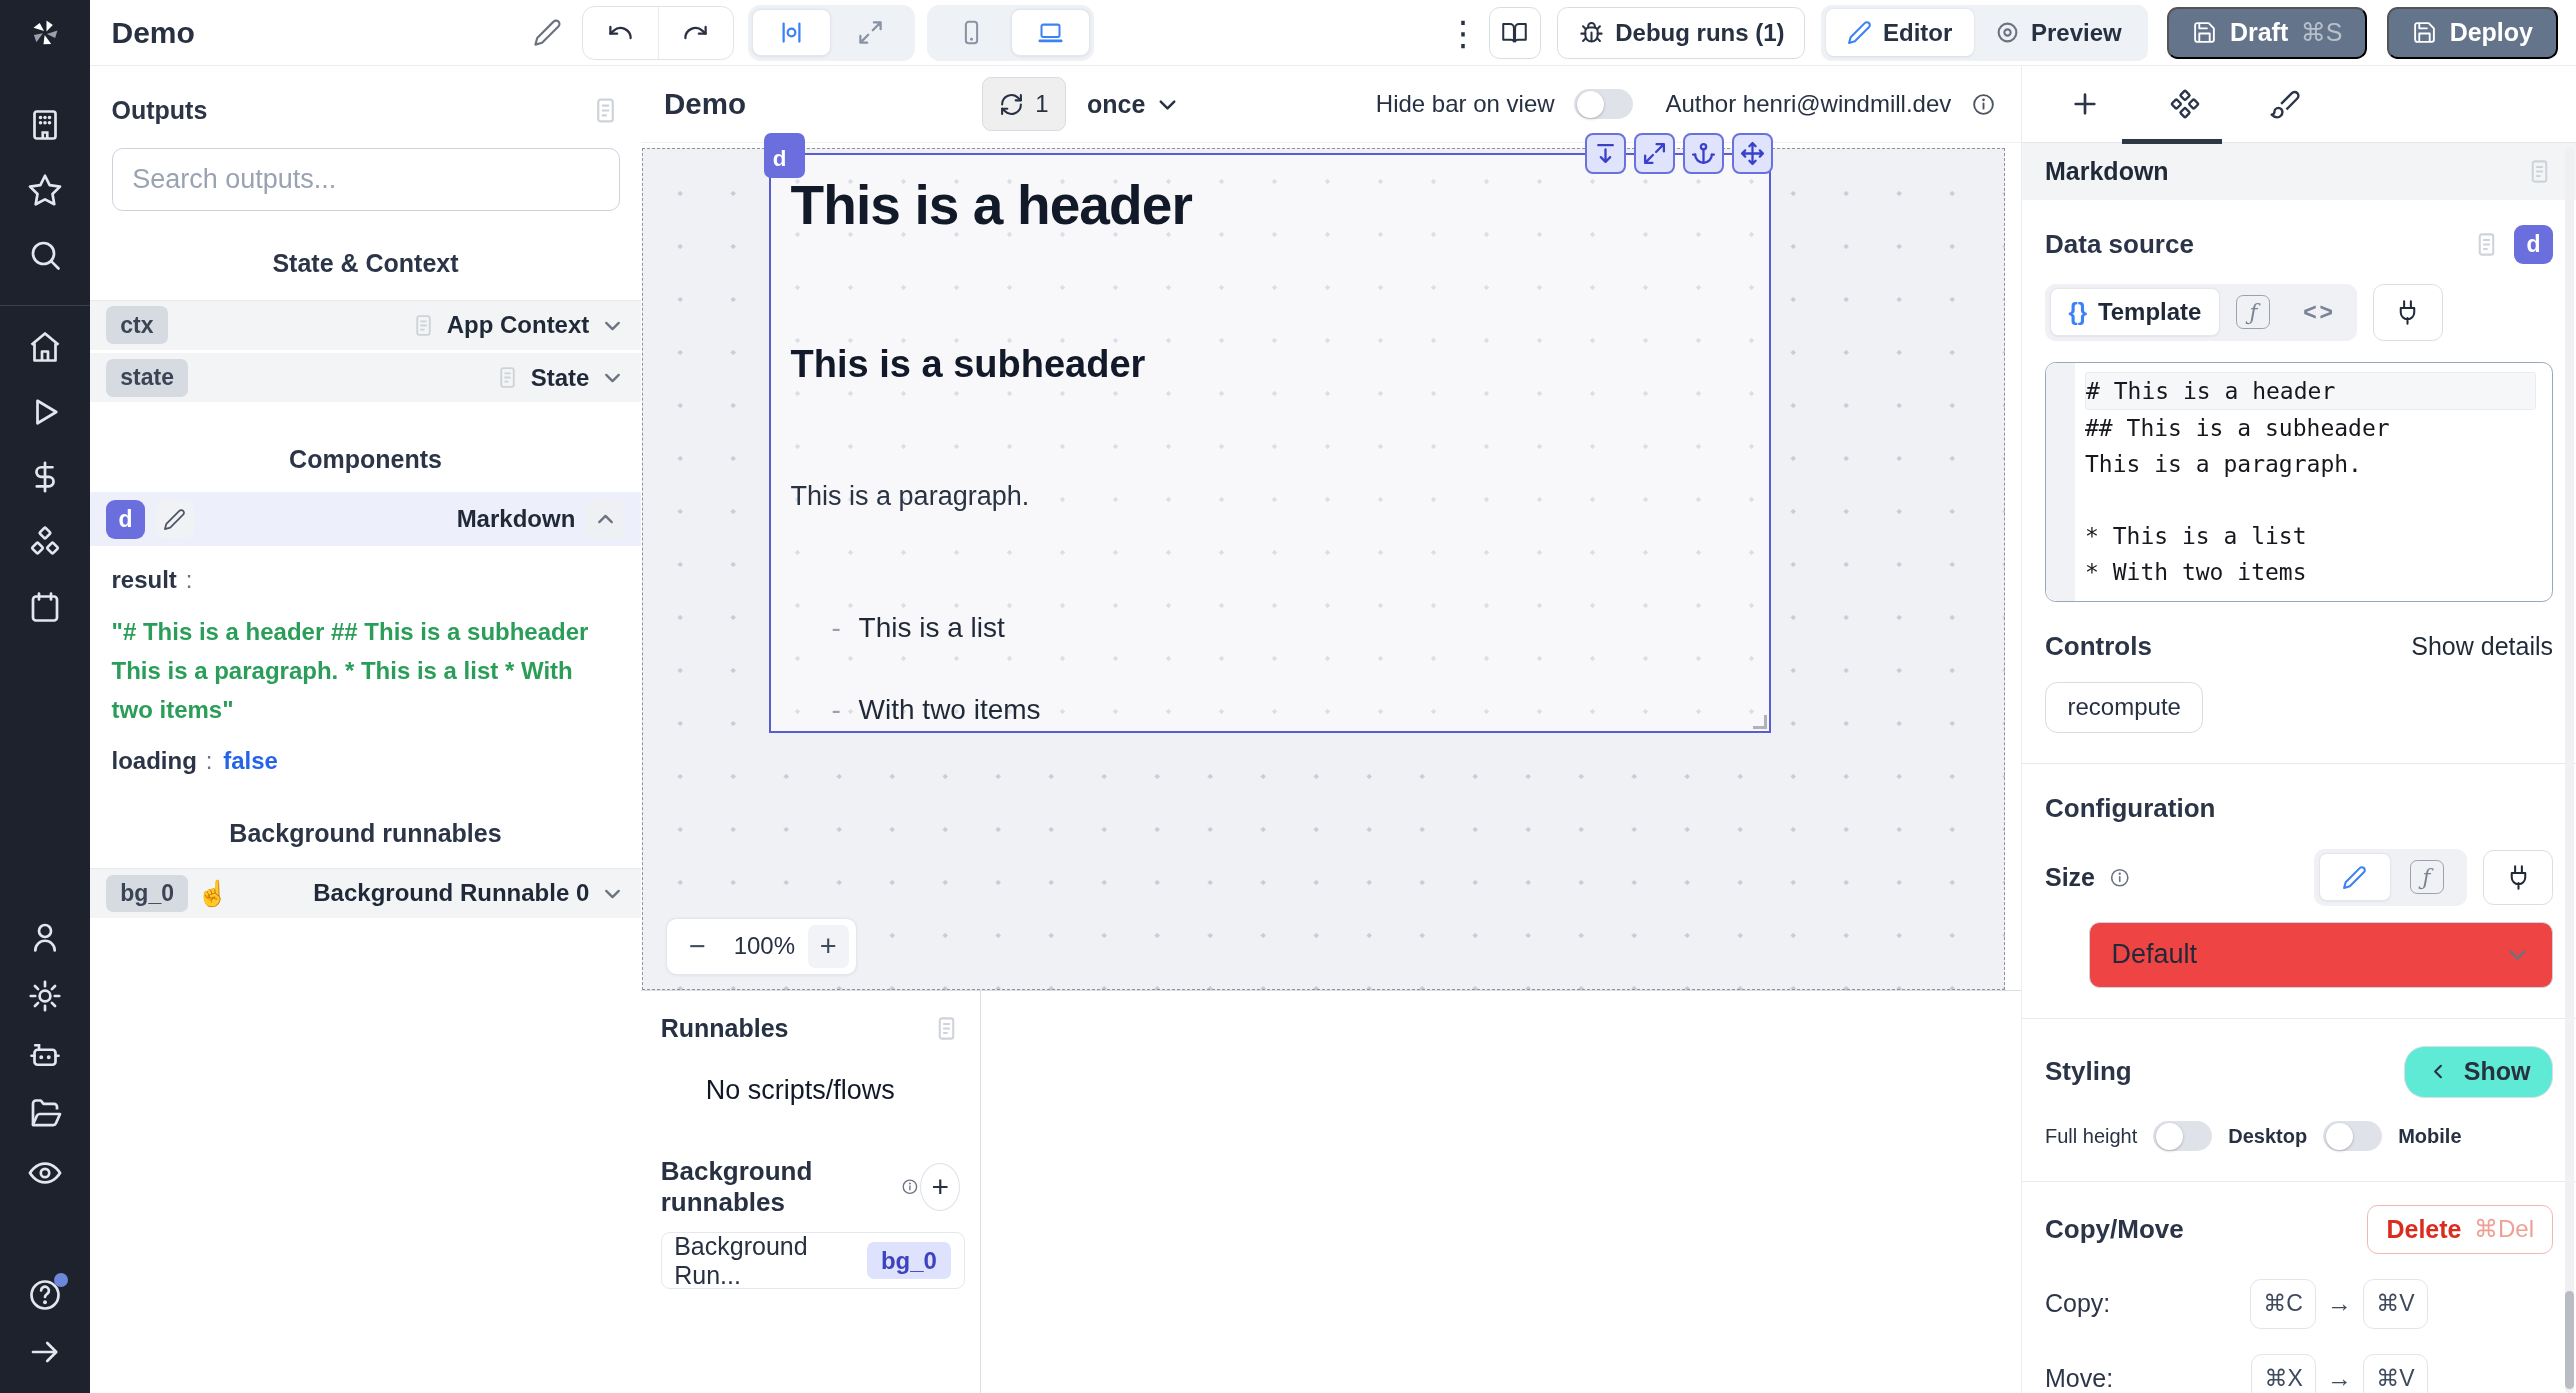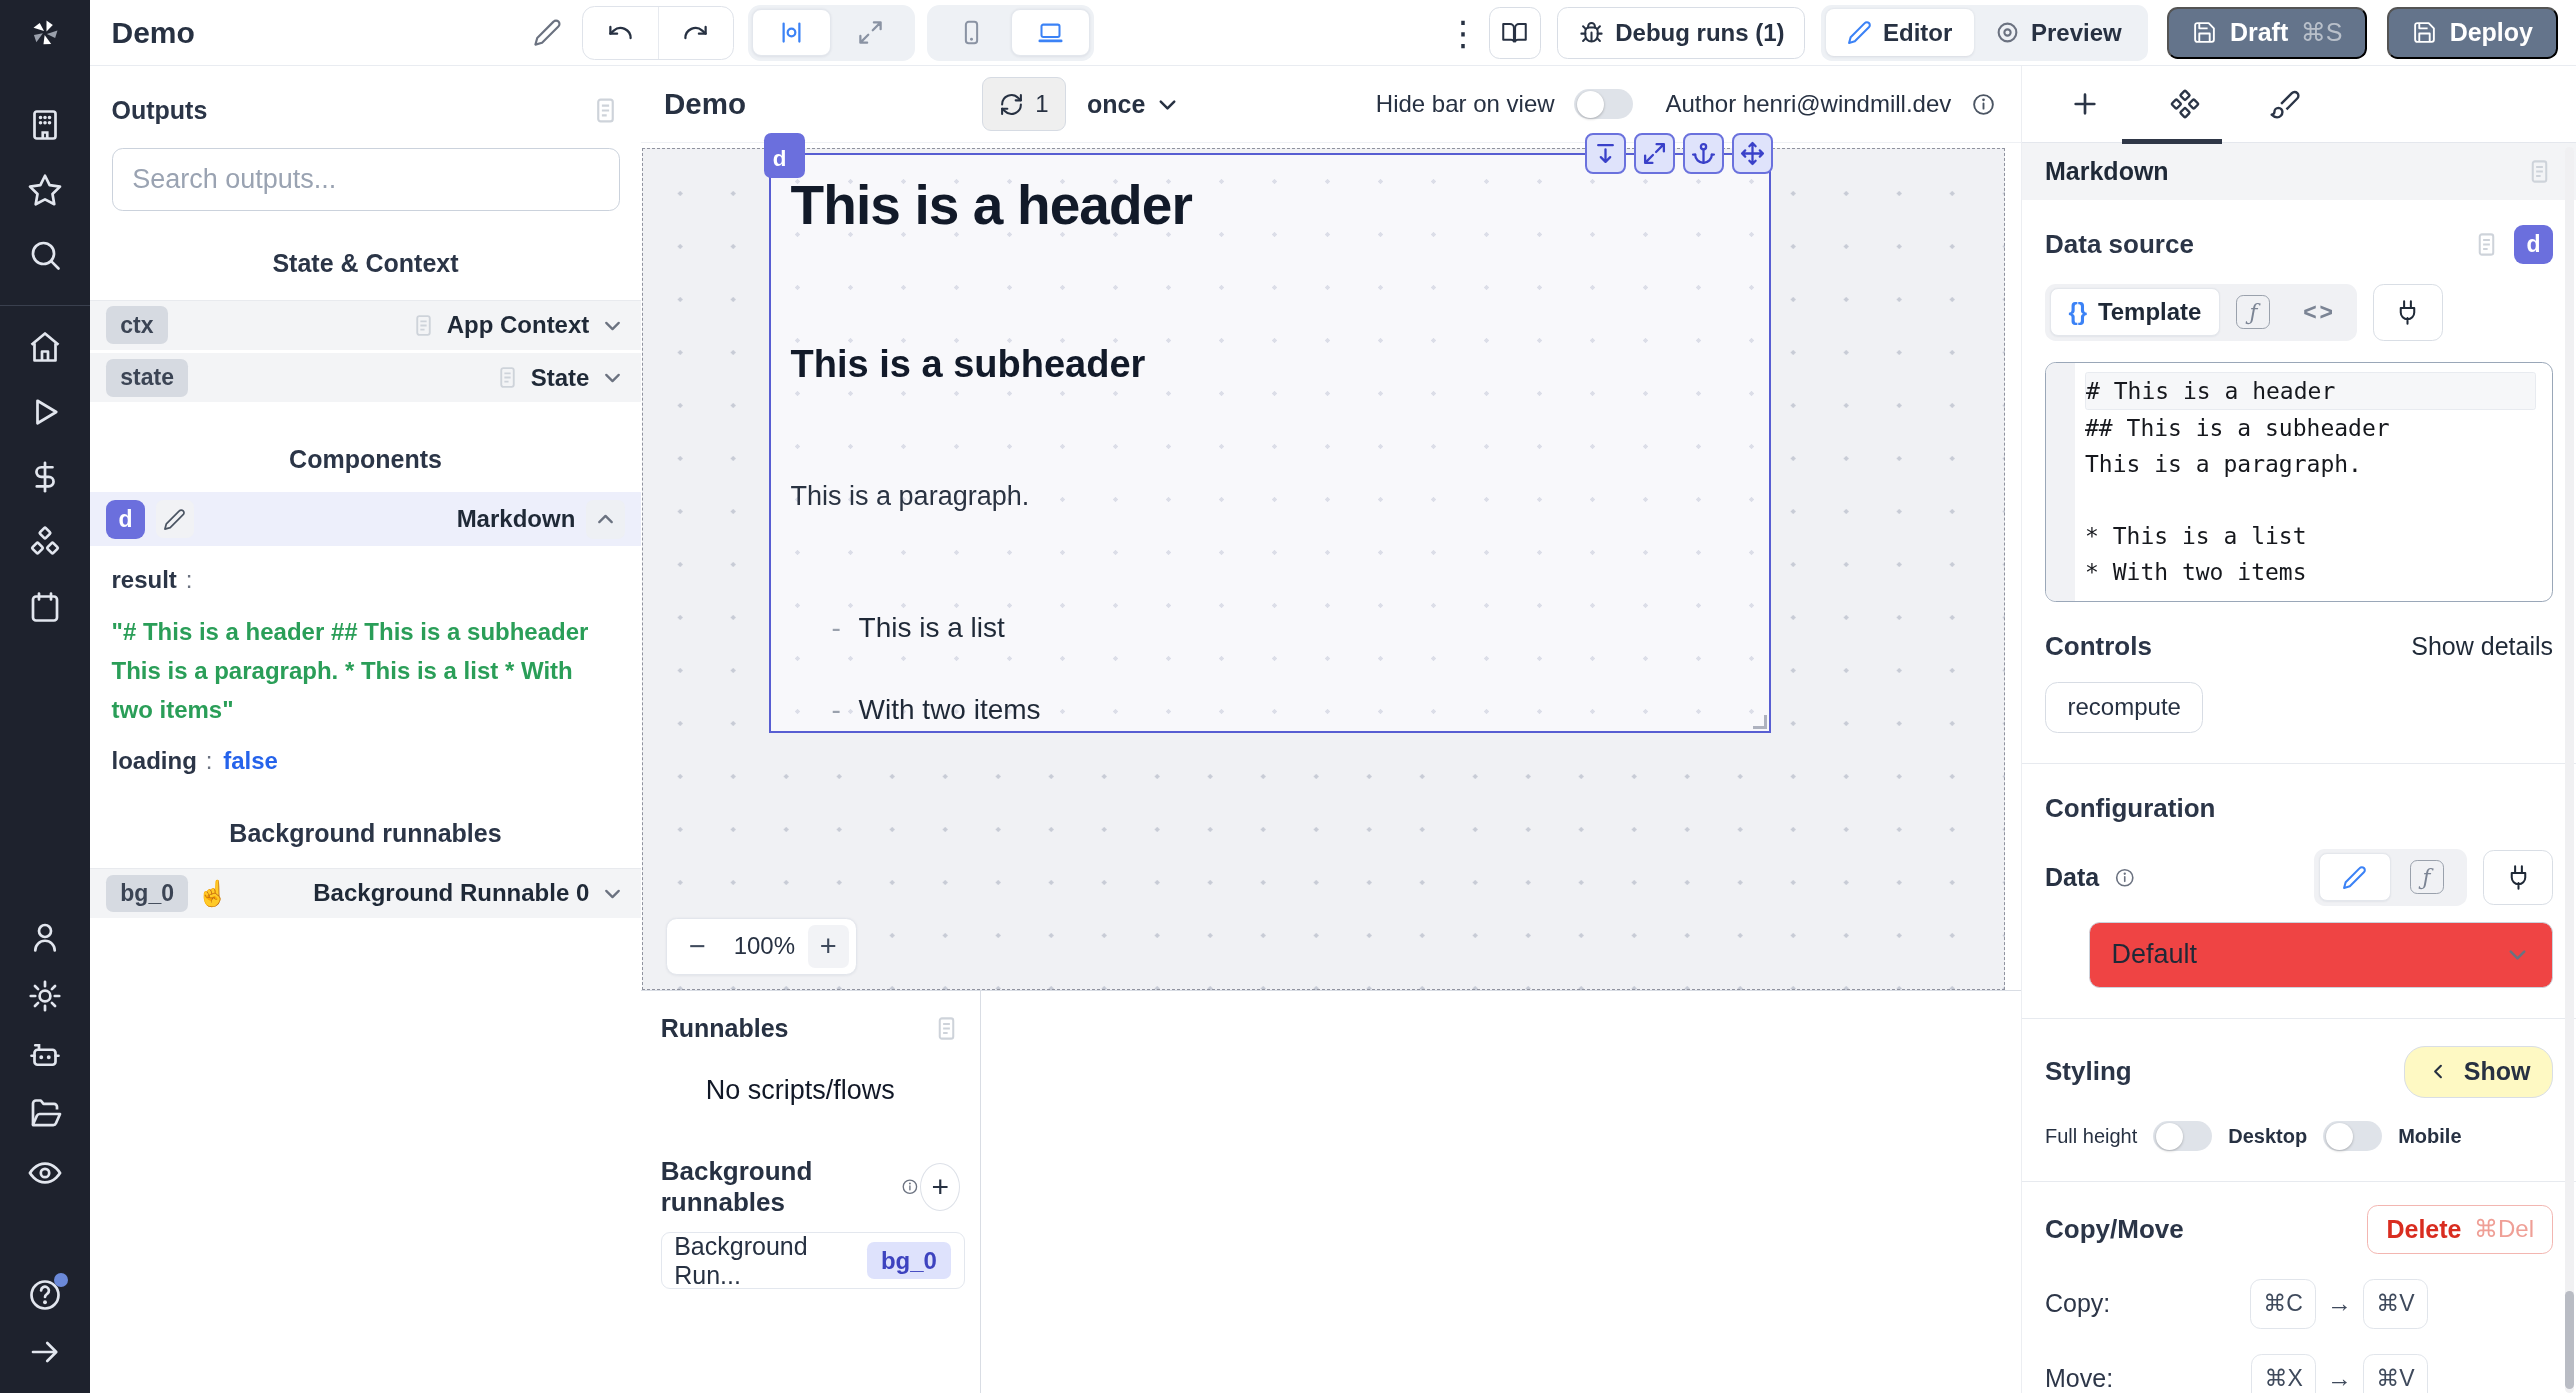--- a/index.html
+++ b/index.html
@@ -154,21 +154,21 @@
   .ctrl-row { margin-top:29px; }
   .linklike { font-size:25px; color:#1f2937; }
   .recompute { margin-top:19.7px; display:inline-block; border:0.9px solid #d7dce4; border-radius:12.5px; padding:10.7px 21.5px; font-size:24px; color:#273142; background:#fff; }
   .size-row { margin-top:25px; }
   .size-left { display:flex; align-items:center; gap:9px; font-size:25px; font-weight:700; }
   .size-right { display:flex; align-items:center; gap:16px; }
   .sseg { display:flex; align-items:center; background:#f0f1f4; border-radius:10.7px; padding:4.5px; }
   .scell2 { min-width:72px; height:48px; display:flex; align-items:center; justify-content:center; border-radius:8px; color:#8a93a3; }
   .scell2.active { background:#fff; border:0.9px solid #e4e7ec; box-shadow:0 0.9px 1.8px rgba(20,30,60,.06); color:#3b82f6; }
   .select { margin-top:16px; height:66px; border:0.9px solid #ccd3dc; border-radius:10.7px; display:flex; align-items:center; justify-content:space-between; padding:0 21.5px; font-size:27px; color:#1f2937; background:#ef4444;margin-left:44px; }
-  .showbtn { display:flex; align-items:center; gap:14.3px; border:0.9px solid #d9dee5; border-radius:21px; padding:10.7px 21.5px; font-size:25px; font-weight:700; color:#273142; background:#fef9c3; }
+  .showbtn { display:flex; align-items:center; gap:14.3px; border:0.9px solid #d9dee5; border-radius:21px; padding:10.7px 21.5px; font-size:25px; font-weight:700; color:#273142; background:#5eead4; }
   .tg-row { margin-top:23px; display:flex; align-items:center; gap:16px; font-size:20px; }
   .tg-row .lab2 { font-weight:600; }
   .delbtn { display:flex; align-items:center; gap:12.5px; border:1.8px solid #f3b6b1; border-radius:10.7px; padding:9px 18px; background:#fff; }
   .delbtn .d1 { color:#d92d20; font-weight:700; font-size:25px; }
   .delbtn .d2 { color:#ef9f96; font-size:24px; }
   .krow { margin-top:25px; display:flex; align-items:center; }
   .klabel { font-size:25px; color:#2d3648; flex:1; }
   .keys { display:flex; align-items:center; gap:10.7px; margin-right:125px; }
   kbd { min-width:57px; height:50px; border:0.9px solid #e1e5eb; border-radius:10.7px; display:inline-flex; align-items:center; justify-content:center;
     font-family:"Liberation Sans", sans-serif; font-size:23px; color:#3f4a5c; padding:0 12.5px; background:#fff; }
@@ -644,21 +644,21 @@
       <div class="rowflex ctrl-row">
         <span class="sect-title">Controls</span>
         <span class="linklike">Show details</span>
       </div>
       <button class="recompute">recompute</button>
       <div class="hr"></div>
 
       <div class="sect-title" style="margin-top:29px">Configuration</div>
       <div class="rowflex size-row">
         <span class="size-left">
-          <span>Data</span>
+          <span>Size</span>
           <svg class="ic infoic" width="21.5" height="21.5" viewBox="0 0 24 24" fill="none" stroke="currentColor" stroke-width="1.8" stroke-linecap="round">
               <circle cx="12" cy="12" r="9"></circle>
               <path d="M12 11v5"></path>
               <path d="M12 7.5h.01" stroke-width="2.6"></path>
             </svg>
         </span>
         <span class="size-right">
           <span class="sseg">
             <span class="scell2 active">
               <svg class="ic" width="25" height="25" viewBox="0 0 24 24" fill="none" stroke="currentColor" stroke-width="2" stroke-linejoin="round">

